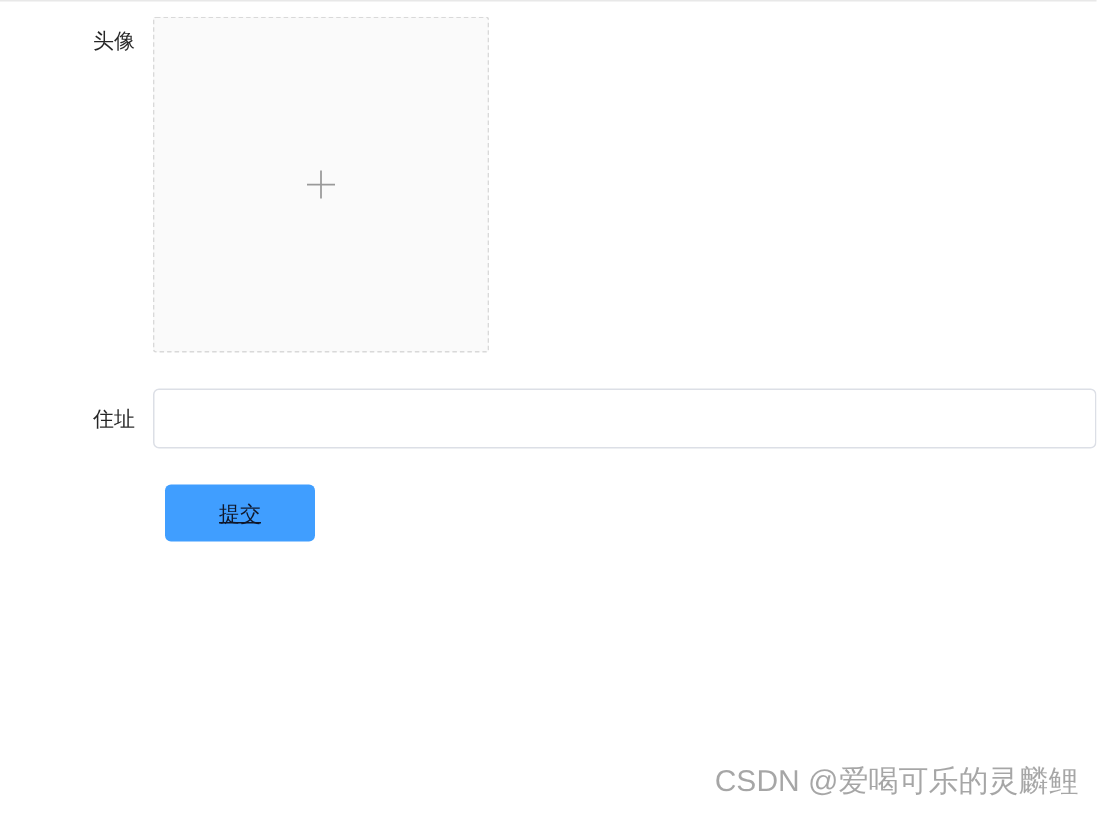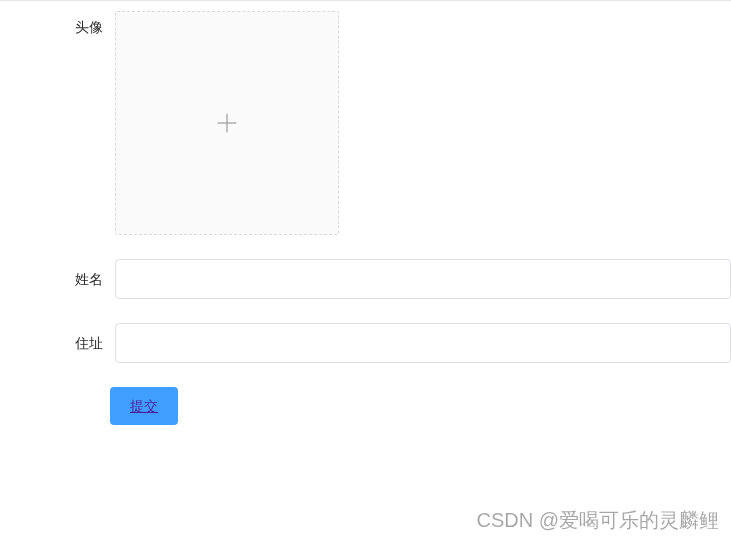--- a/index.html
+++ b/index.html
@@ -15,21 +15,21 @@
       position: relative;
       border-top: 1px solid #e8e8e8;
     }
     .form-container {
       padding-top: 10px;
     }
     .form-row {
       display: flex;
       align-items: flex-start;
       margin-bottom: 24px;
-      padding-left: 29px;
+      padding-left: 16px;
     }
     .form-label {
       width: 86px;
       text-align: right;
       padding-right: 12px;
       color: rgba(0, 0, 0, 0.85);
       font-size: 14px;
       line-height: 32px;
       flex-shrink: 0;
     }
@@ -65,24 +65,24 @@
       border: 1px solid #dcdfe6;
       border-radius: 4px;
       padding: 0 15px;
       font-size: 14px;
       color: #606266;
       outline: none;
       transition: border-color 0.2s;
     }
     .submit-btn {
       background: #409eff;
-      color: #4c1d95;
+      color: #0f172a;
       border: none;
       border-radius: 4px;
-      padding: 12px 20px;
+      padding: 12px 36px;
       font-size: 14px;
       cursor: pointer;
       line-height: 1;
       text-decoration: underline;
     }
     .watermark {
       position: absolute;
       bottom: 20px;
       right: 12px;
       color: rgba(0, 0, 0, 0.35);
@@ -111,26 +111,20 @@
         <span class="plus-icon">
           <svg viewBox="0 0 24 24" fill="none" stroke="currentColor" stroke-width="1">
             <line x1="12" y1="4" x2="12" y2="20"></line>
             <line x1="4" y1="12" x2="20" y2="12"></line>
           </svg>
         </span>
       </div>
     </div>
   </div>
 
-  <div class="form-row row-input">
-    <label class="form-label">姓名</label>
-    <div class="form-content">
-      <input type="text" class="text-input" placeholder="" style="">
-    </div>
-  </div>
 
   <div class="form-row row-input">
     <label class="form-label">住址</label>
     <div class="form-content">
       <input type="text" class="text-input" placeholder="" style="">
     </div>
   </div>
 
 
   <div class="button-row">

